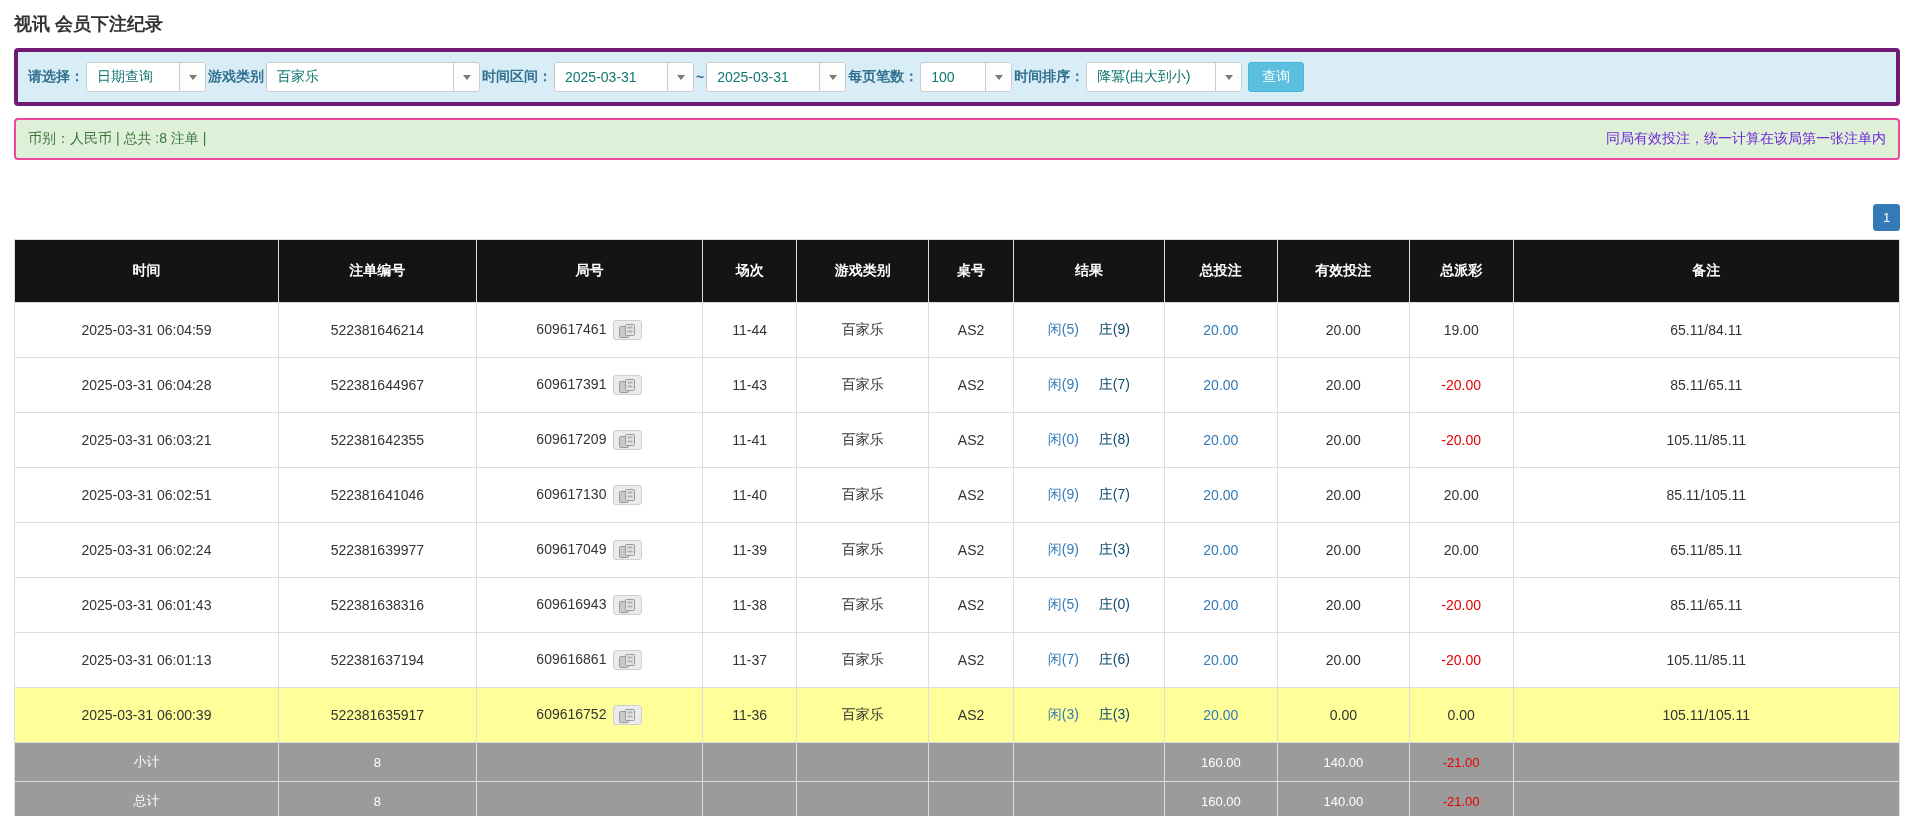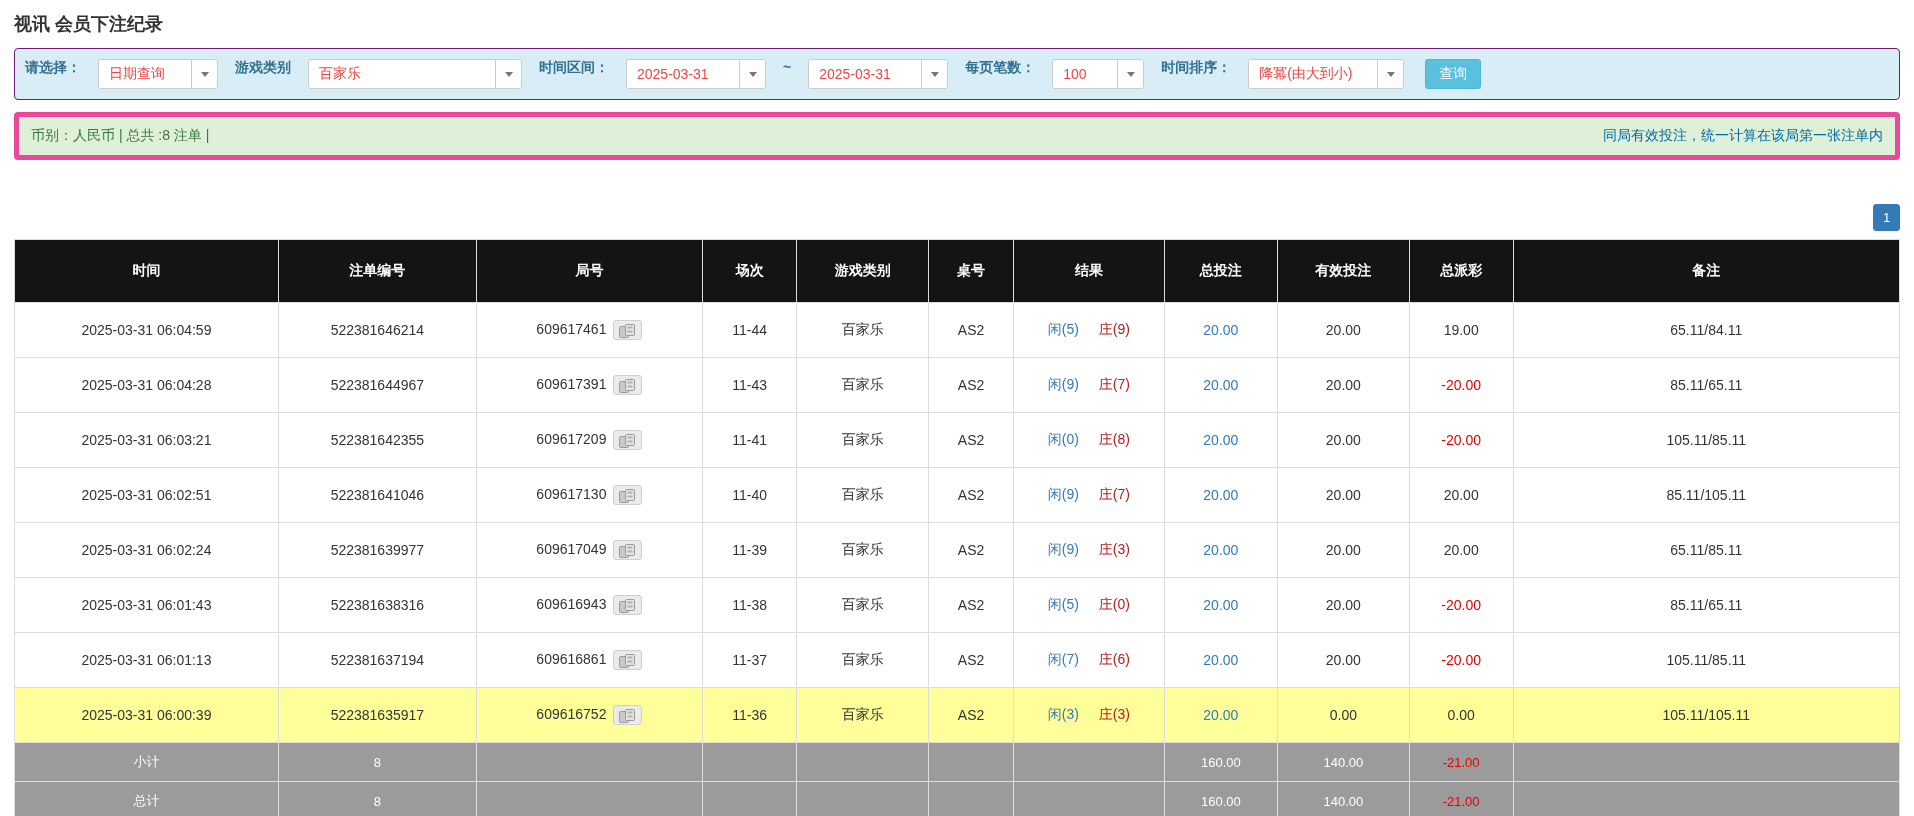--- a/index.html
+++ b/index.html
@@ -15,39 +15,40 @@
   .page-title {
     font-size: 18px;
     font-weight: bold;
     color: #333;
     margin: 8px 0 12px;
   }
 
   
   .filter-bar {
     background: #d9edf7;
-    border: 1px solid #701a75;
+    border: 4px solid #701a75;
     border-radius: 4px;
     padding: 10px;
     display: flex;
-    gap: 17px;
+    align-items: center;
+    gap: 2px;
     margin-bottom: 12px;
     white-space: nowrap;
   }
   .f-label { color: #31708f; font-weight: bold; }
   .combo {
     display: inline-flex;
     align-items: stretch;
     background: #fff;
     border: 1px solid #ccc;
     border-radius: 3px;
     height: 30px;
     cursor: pointer;
   }
-  .combo-value { display: flex; align-items: center; padding: 0 10px; color: #ef4444; }
+  .combo-value { display: flex; align-items: center; padding: 0 10px; color: #0f766e; }
   .combo-btn {
     width: 26px;
     display: flex; align-items: center; justify-content: center;
     border-left: 1px solid #ccc;
     background: #fdfdfd;
     border-radius: 0 3px 3px 0;
   }
   .caret {
     width: 0; height: 0;
     border-left: 4px solid transparent;
@@ -68,29 +69,29 @@
     padding: 0 13px;
     font-size: 14px;
     cursor: pointer;
     margin-left: 4px;
     font-family: inherit;
   }
 
   
   .notice-bar {
     background: #dff0d8;
-    border: 5px solid #ec4899;
+    border: 2px solid #ec4899;
     border-radius: 4px;
     padding: 10px 12px;
     display: flex;
     justify-content: space-between;
     align-items: center;
   }
   .notice-left { color: #3c763d; }
-  .notice-right { color: #0369a1; }
+  .notice-right { color: #6d28d9; }
 
   
   .pagination-row { display: flex; justify-content: flex-end; margin: 44px 0 8px; }
   .bottom-pagination { display: flex; justify-content: flex-end; margin: 8px 0 0; }
   .page-btn {
     min-width: 27px; height: 27px;
     background: #337ab7;
     border: 1px solid #337ab7;
     color: #fff;
     border-radius: 3px;
@@ -121,21 +122,21 @@
   }
   tr.highlight td { background: #ffff99; }
   tfoot td {
     background: #9b9b9b;
     color: #fff;
     padding: 10px 6px;
     font-size: 13px;
   }
   .neg { color: #e60000; }
   .res-player { color: #337ab7; }
-  .res-banker { color: #b91c1c; margin-left: 16px; }
+  .res-banker { color: #0c4a6e; margin-left: 16px; }
   .bet-link { color: #337ab7; text-decoration: none; cursor: pointer; }
   .icon-btn {
     background: #ebebeb;
     border: 1px solid #cfcfcf;
     border-radius: 3px;
     padding: 3px 5px 1px;
     margin-left: 7px;
     cursor: pointer;
     display: inline-block;
     vertical-align: middle;

